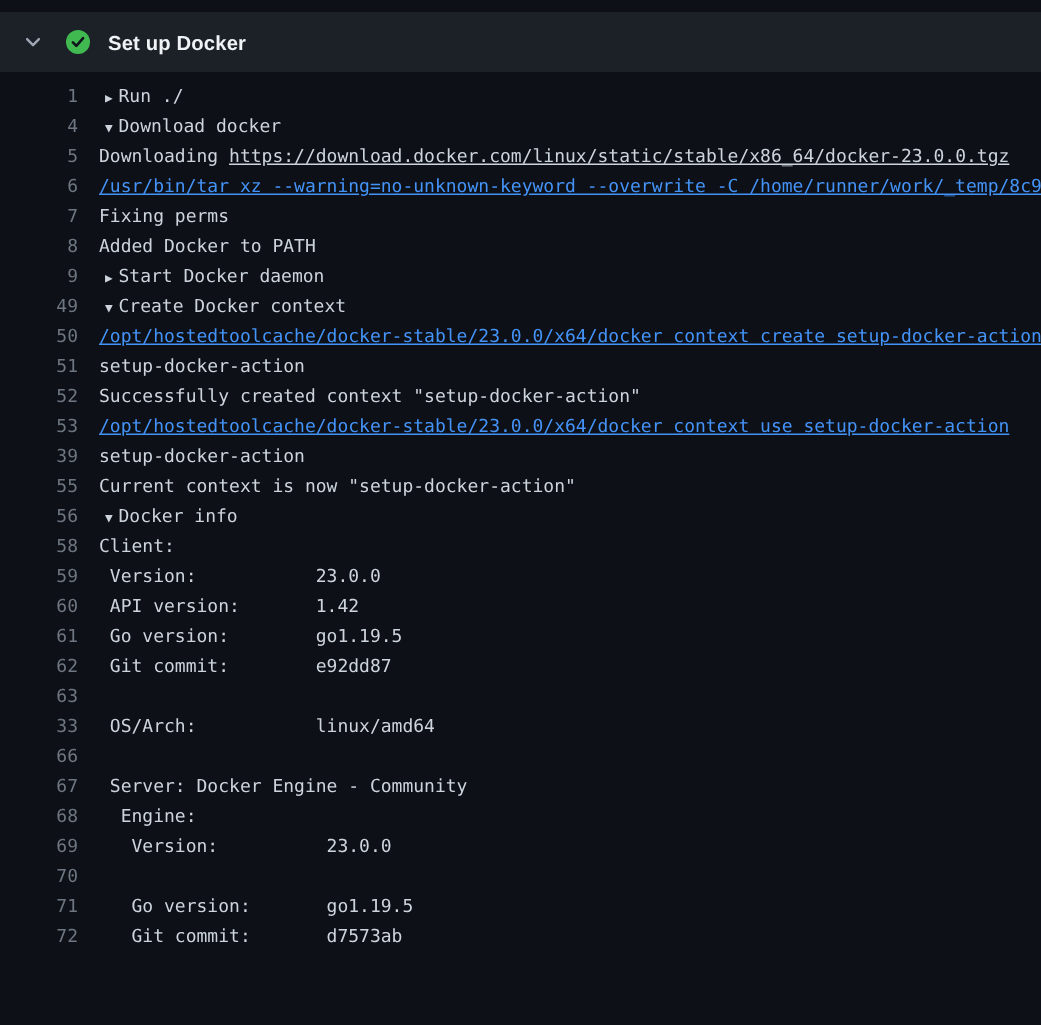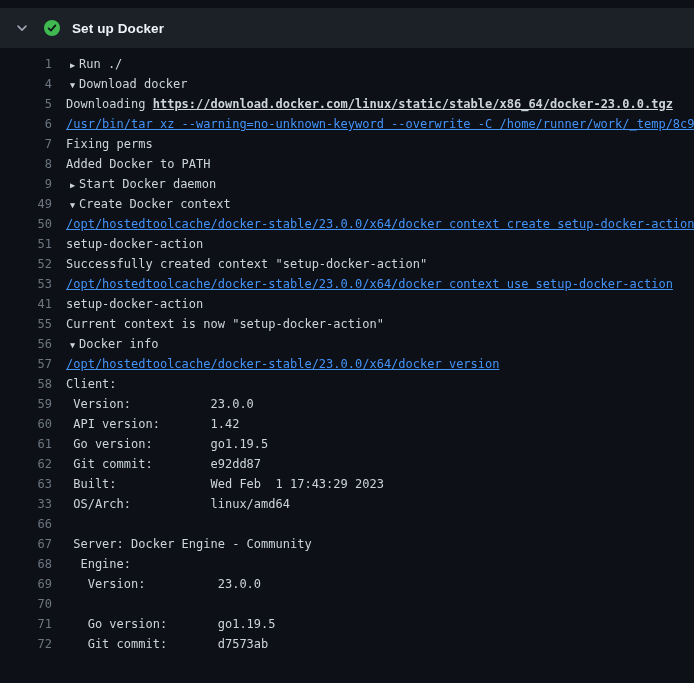--- a/index.html
+++ b/index.html
@@ -37,21 +37,21 @@
   .num {
     flex:0 0 52px; text-align:right; color:var(--num);
     user-select:none; cursor:pointer;
   }
   .content { margin-left:14px; color:var(--text); white-space:pre;text-align:center; }
   .arrow {
     display:inline-block; width:13px; font-size:8.5px;
     color:var(--text); vertical-align:baseline; cursor:pointer;
   }
   .cmd { color:var(--cmd); text-decoration:underline; }
-  .link { color:var(--text); text-decoration:underline; cursor:pointer;font-weight:bold; }
+  .link { color:var(--text); text-decoration:underline; cursor:pointer; }
 </style>
 </head>
 <body>
 
 <div class="window">
   <div class="top-gap"></div>
 
   <div class="step-header">
     <span class="chev-wrap">
       <svg width="14" height="14" viewBox="0 0 16 16">
@@ -73,30 +73,29 @@
       <div class="row"><span class="num">5</span><span class="content"><span>Downloading </span><span class="link">https://download.docker.com/linux/static/stable/x86_64/docker-23.0.0.tgz</span></span></div>
       <div class="row"><span class="num">6</span><span class="content"><span class="cmd">/usr/bin/tar xz --warning=no-unknown-keyword --overwrite -C /home/runner/work/_temp/8c93</span></span></div>
       <div class="row"><span class="num">7</span><span class="content"><span>Fixing perms</span></span></div>
       <div class="row"><span class="num">8</span><span class="content"><span>Added Docker to PATH</span></span></div>
       <div class="row"><span class="num">9</span><span class="content"><span class="arrow">▶</span><span>Start Docker daemon</span></span></div>
       <div class="row"><span class="num">49</span><span class="content"><span class="arrow">▼</span><span>Create Docker context</span></span></div>
       <div class="row"><span class="num">50</span><span class="content"><span class="cmd">/opt/hostedtoolcache/docker-stable/23.0.0/x64/docker context create setup-docker-action</span></span></div>
       <div class="row"><span class="num">51</span><span class="content"><span>setup-docker-action</span></span></div>
       <div class="row"><span class="num">52</span><span class="content"><span>Successfully created context "setup-docker-action"</span></span></div>
       <div class="row"><span class="num">53</span><span class="content"><span class="cmd">/opt/hostedtoolcache/docker-stable/23.0.0/x64/docker context use setup-docker-action</span></span></div>
-      <div class="row"><span class="num">41</span><span class="content"><span>setup-docker-action</span></span></div>
+      <div class="row"><span class="num">39</span><span class="content"><span>setup-docker-action</span></span></div>
       <div class="row"><span class="num">55</span><span class="content"><span>Current context is now "setup-docker-action"</span></span></div>
       <div class="row"><span class="num">56</span><span class="content"><span class="arrow">▼</span><span>Docker info</span></span></div>
-      <div class="row"><span class="num">57</span><span class="content"><span class="cmd">/opt/hostedtoolcache/docker-stable/23.0.0/x64/docker version</span></span></div>
       <div class="row"><span class="num">58</span><span class="content"><span>Client:</span></span></div>
       <div class="row"><span class="num">59</span><span class="content"><span> Version:           23.0.0</span></span></div>
       <div class="row"><span class="num">60</span><span class="content"><span> API version:       1.42</span></span></div>
       <div class="row"><span class="num">61</span><span class="content"><span> Go version:        go1.19.5</span></span></div>
       <div class="row"><span class="num">62</span><span class="content"><span> Git commit:        e92dd87</span></span></div>
-      <div class="row"><span class="num">63</span><span class="content"><span> Built:             Wed Feb  1 17:43:29 2023</span></span></div>
+      <div class="row"><span class="num">63</span></div>
       <div class="row"><span class="num">33</span><span class="content"><span> OS/Arch:           linux/amd64</span></span></div>
       <div class="row"><span class="num">66</span><span class="content"><span></span></span></div>
       <div class="row"><span class="num">67</span><span class="content"><span> Server: Docker Engine - Community</span></span></div>
       <div class="row"><span class="num">68</span><span class="content"><span>  Engine:</span></span></div>
       <div class="row"><span class="num">69</span><span class="content"><span>   Version:          23.0.0</span></span></div>
       <div class="row"><span class="num">70</span></div>
       <div class="row"><span class="num">71</span><span class="content"><span>   Go version:       go1.19.5</span></span></div>
       <div class="row"><span class="num">72</span><span class="content"><span>   Git commit:       d7573ab</span></span></div>
     </div>
 </div>

